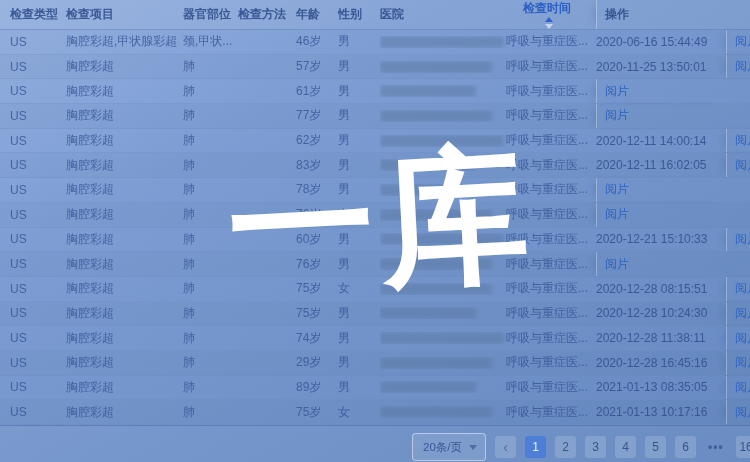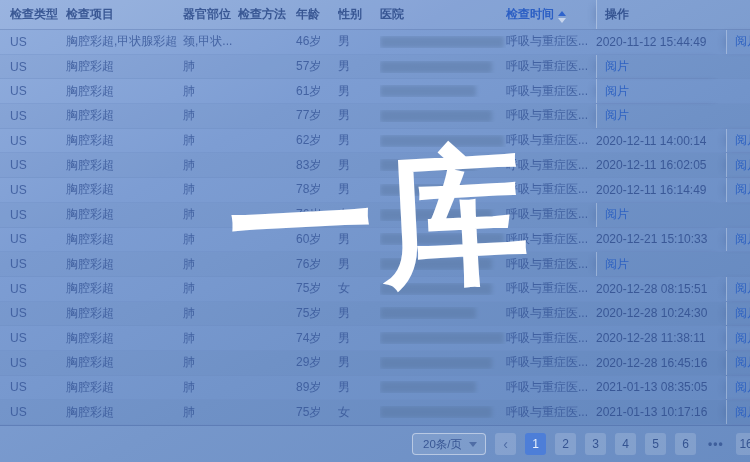--- a/index.html
+++ b/index.html
@@ -27,22 +27,22 @@
     background:rgba(255,255,255,0.07);
     border-bottom:1px solid rgba(90,120,175,0.45);
   }
   .tbody .tr:nth-child(even){background:rgba(25,50,105,0.03);}
   .th,.td{
     font-size:12px;
     color:rgba(52,84,150,0.80);
     white-space:nowrap;overflow:hidden;text-overflow:clip;
     padding-right:8px;
   }
-  .th{font-weight:700;color:rgba(38,68,132,0.82);display:flex;align-items:flex-end;}
-  .th.sorted{color:#2c5fc4;}
+  .th{font-weight:700;color:rgba(38,68,132,0.82);display:flex;align-items:center;}
+  .th.sorted{color:#2c5fc4;flex-direction:column;}
   .td.c-exam_time{color:rgba(46,76,140,0.82);}
   .td.c-action,.th.c-action{
     border-left:1px solid rgba(255,255,255,0.30);
     box-shadow:-6px 0 8px -6px rgba(25,45,95,0.25);
     padding-left:8px;height:100%;display:flex;align-items:center;
   }
   .link{color:#2e62c2;cursor:pointer;}
   
   .caret{display:inline-flex;flex-direction:column;margin-left:4px;gap:2px;}
   .caret .up{width:0;height:0;border-left:4px solid transparent;border-right:4px solid transparent;border-bottom:5px solid #2e63cc;}
@@ -59,21 +59,21 @@
   .footer{
     position:absolute;left:0;right:-30px;top:425px;height:37px;
     border-top:1px solid rgba(75,105,165,0.55);
     background:rgba(255,255,255,0.03);
   }
   .pager{
     position:absolute;left:412px;top:7px;
     display:flex;align-items:center;gap:9px;
   }
   .psize{
-    height:22px;box-sizing:border-box;
+    height:28px;box-sizing:border-box;
     display:flex;align-items:center;gap:7px;
     padding:0 8px 0 10px;
     border:1px solid rgba(255,255,255,0.45);
     border-radius:4px;
     background:rgba(255,255,255,0.10);
     font-size:11.5px;color:rgba(40,70,135,0.80);
     cursor:pointer;
   }
   .chev{width:0;height:0;border-left:4px solid transparent;border-right:4px solid transparent;border-top:5px solid rgba(60,90,150,0.7);}
   .pbtn{
@@ -142,36 +142,37 @@
           <div class="td c-exam_type">US</div>
           <div class="td c-exam_item">胸腔彩超,甲状腺彩超</div>
           <div class="td c-organ">颈,甲状...</div>
           <div class="td c-method"></div>
           <div class="td c-age">46岁</div>
           <div class="td c-gender">男</div>
           <div class="td c-hospital">
             <span class="redact" style="display: block;"></span>
           </div>
           <div class="td c-department">呼吸与重症医...</div>
-          <div class="td c-exam_time">2020-11-12 15:44:49</div>
+          <div class="td c-exam_time">2020-06-16 15:44:49</div>
           <div class="td c-action">
             <span class="link">阅片</span>
           </div>
         </div>
         <div class="tr">
           <div class="td c-exam_type">US</div>
           <div class="td c-exam_item">胸腔彩超</div>
           <div class="td c-organ">肺</div>
           <div class="td c-method"></div>
           <div class="td c-age">57岁</div>
           <div class="td c-gender">男</div>
           <div class="td c-hospital">
             <span class="redact" style="display: block;"></span>
           </div>
           <div class="td c-department">呼吸与重症医...</div>
+          <div class="td c-exam_time">2020-11-25 13:50:01</div>
           <div class="td c-action">
             <span class="link">阅片</span>
           </div>
         </div>
         <div class="tr">
           <div class="td c-exam_type">US</div>
           <div class="td c-exam_item">胸腔彩超</div>
           <div class="td c-organ">肺</div>
           <div class="td c-method"></div>
           <div class="td c-age">61岁</div>
@@ -235,21 +236,20 @@
           <div class="td c-exam_type">US</div>
           <div class="td c-exam_item">胸腔彩超</div>
           <div class="td c-organ">肺</div>
           <div class="td c-method"></div>
           <div class="td c-age">78岁</div>
           <div class="td c-gender">男</div>
           <div class="td c-hospital">
             <span class="redact" style="display: block;"></span>
           </div>
           <div class="td c-department">呼吸与重症医...</div>
-          <div class="td c-exam_time">2020-12-11 16:14:49</div>
           <div class="td c-action">
             <span class="link">阅片</span>
           </div>
         </div>
         <div class="tr">
           <div class="td c-exam_type">US</div>
           <div class="td c-exam_item">胸腔彩超</div>
           <div class="td c-organ">肺</div>
           <div class="td c-method"></div>
           <div class="td c-age">76岁</div>

